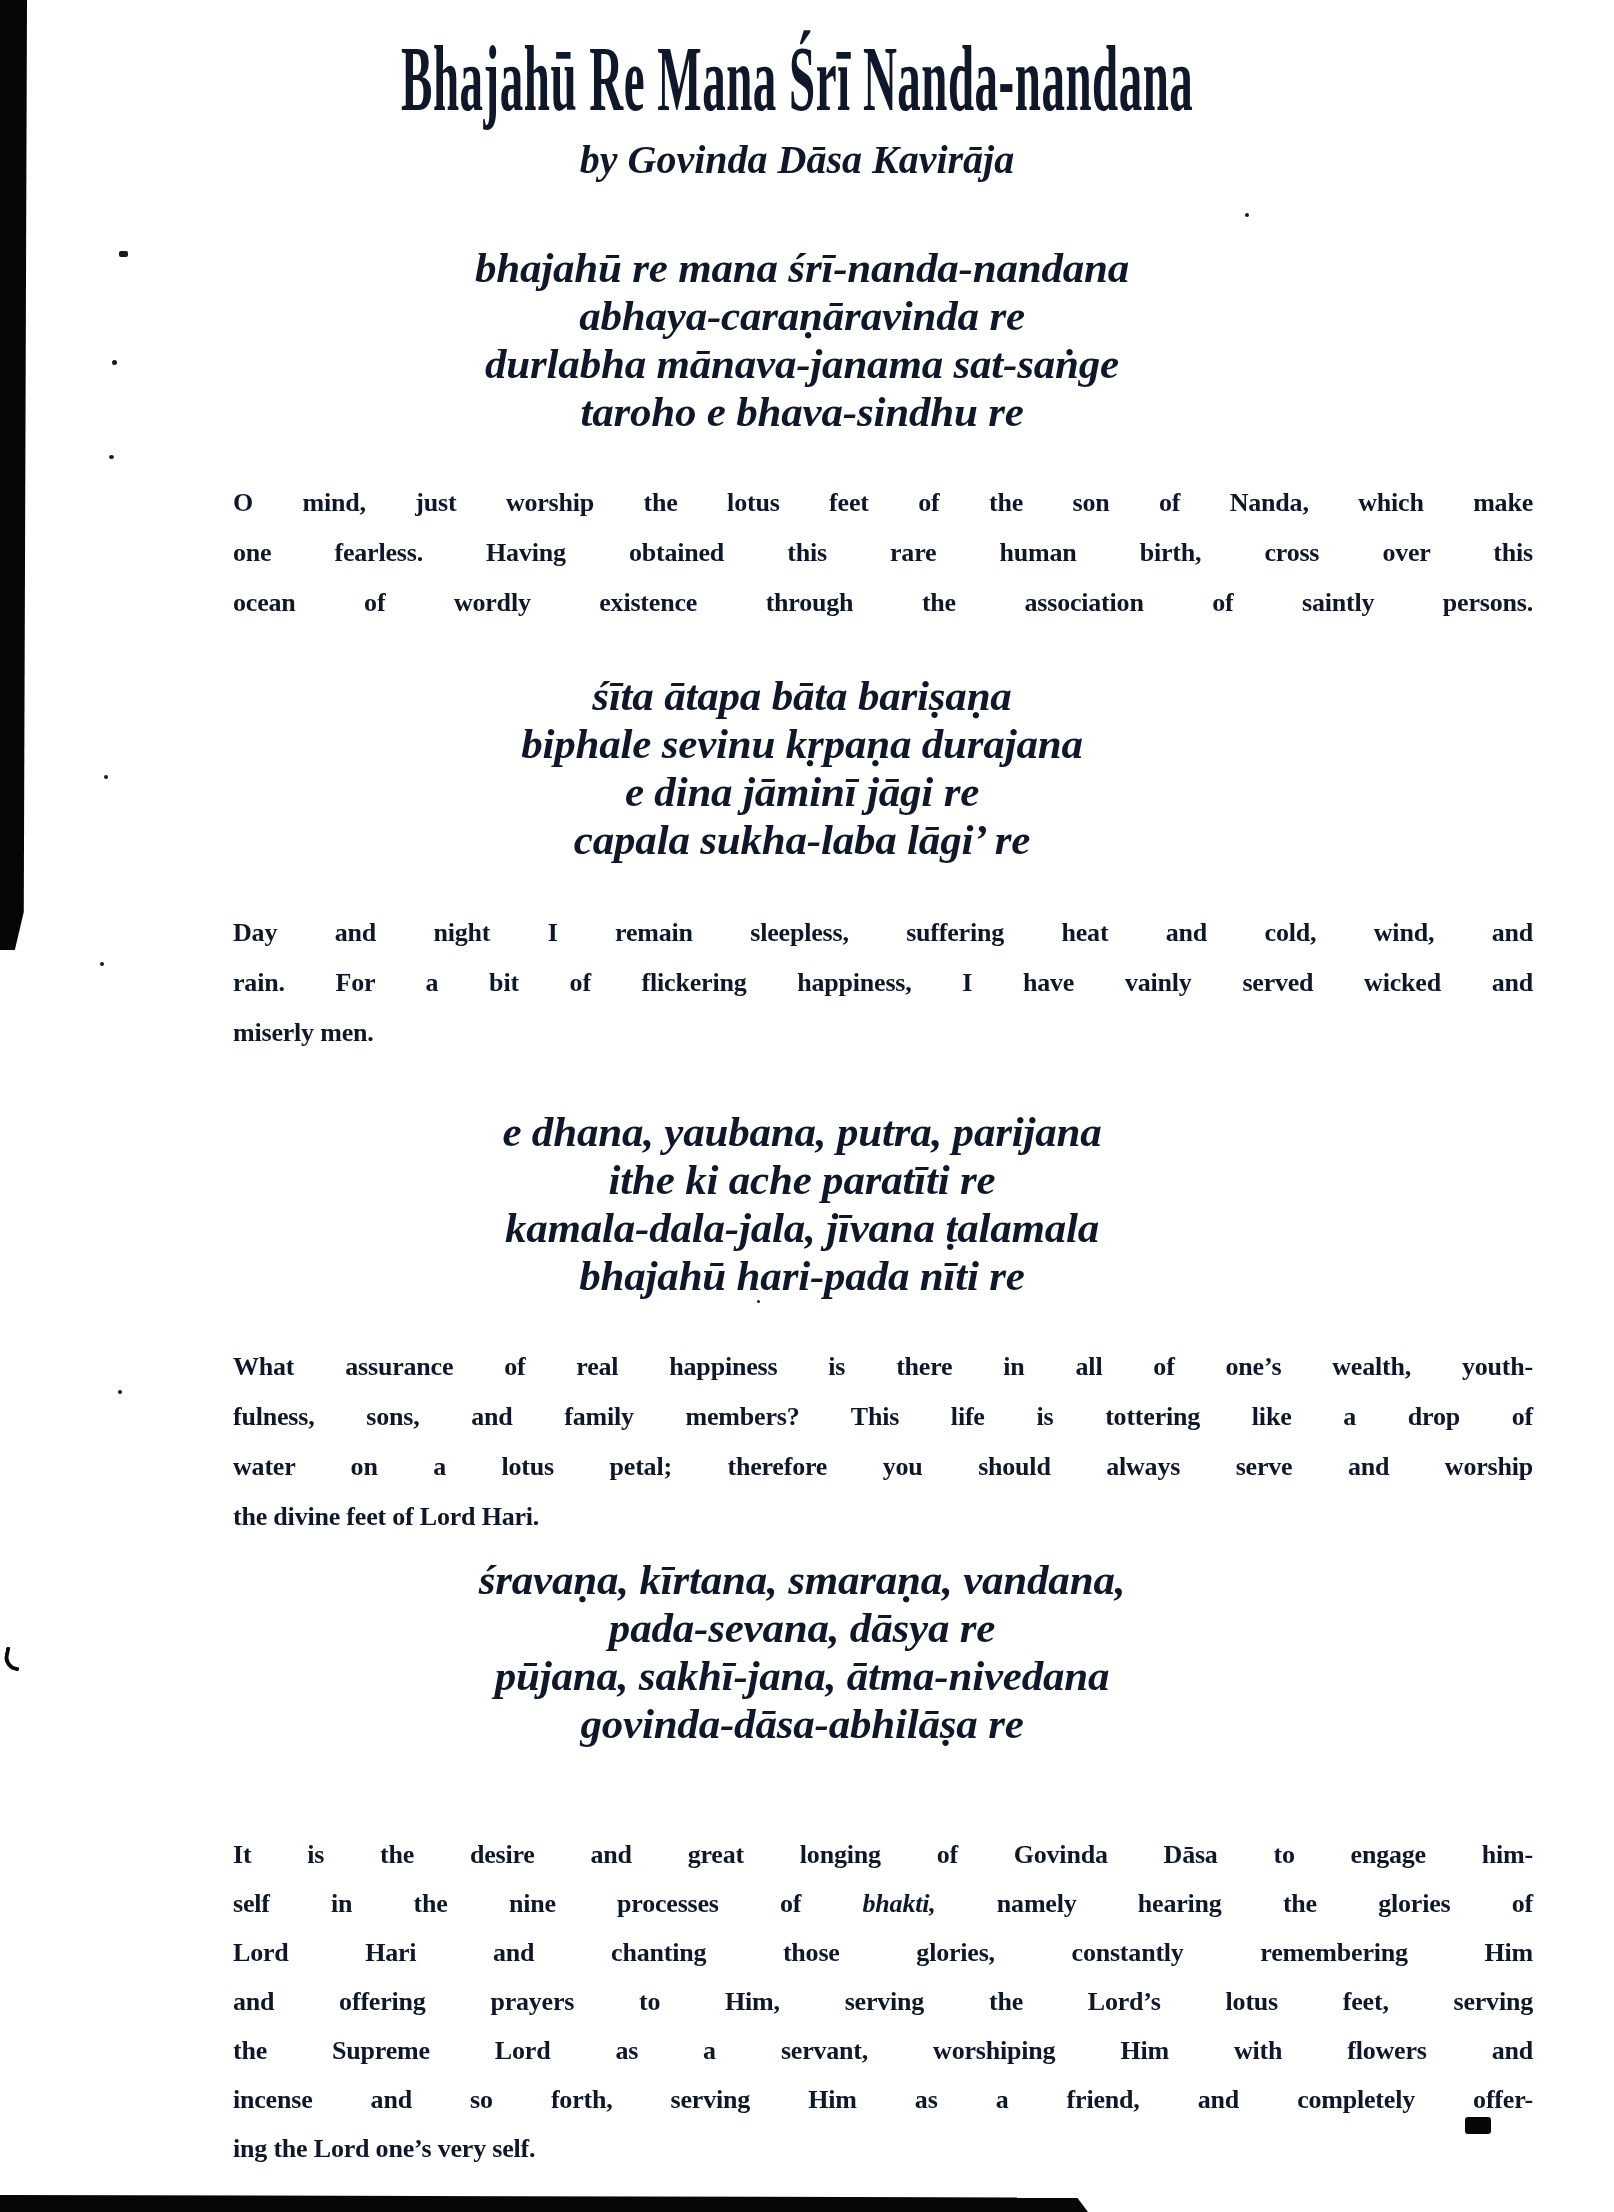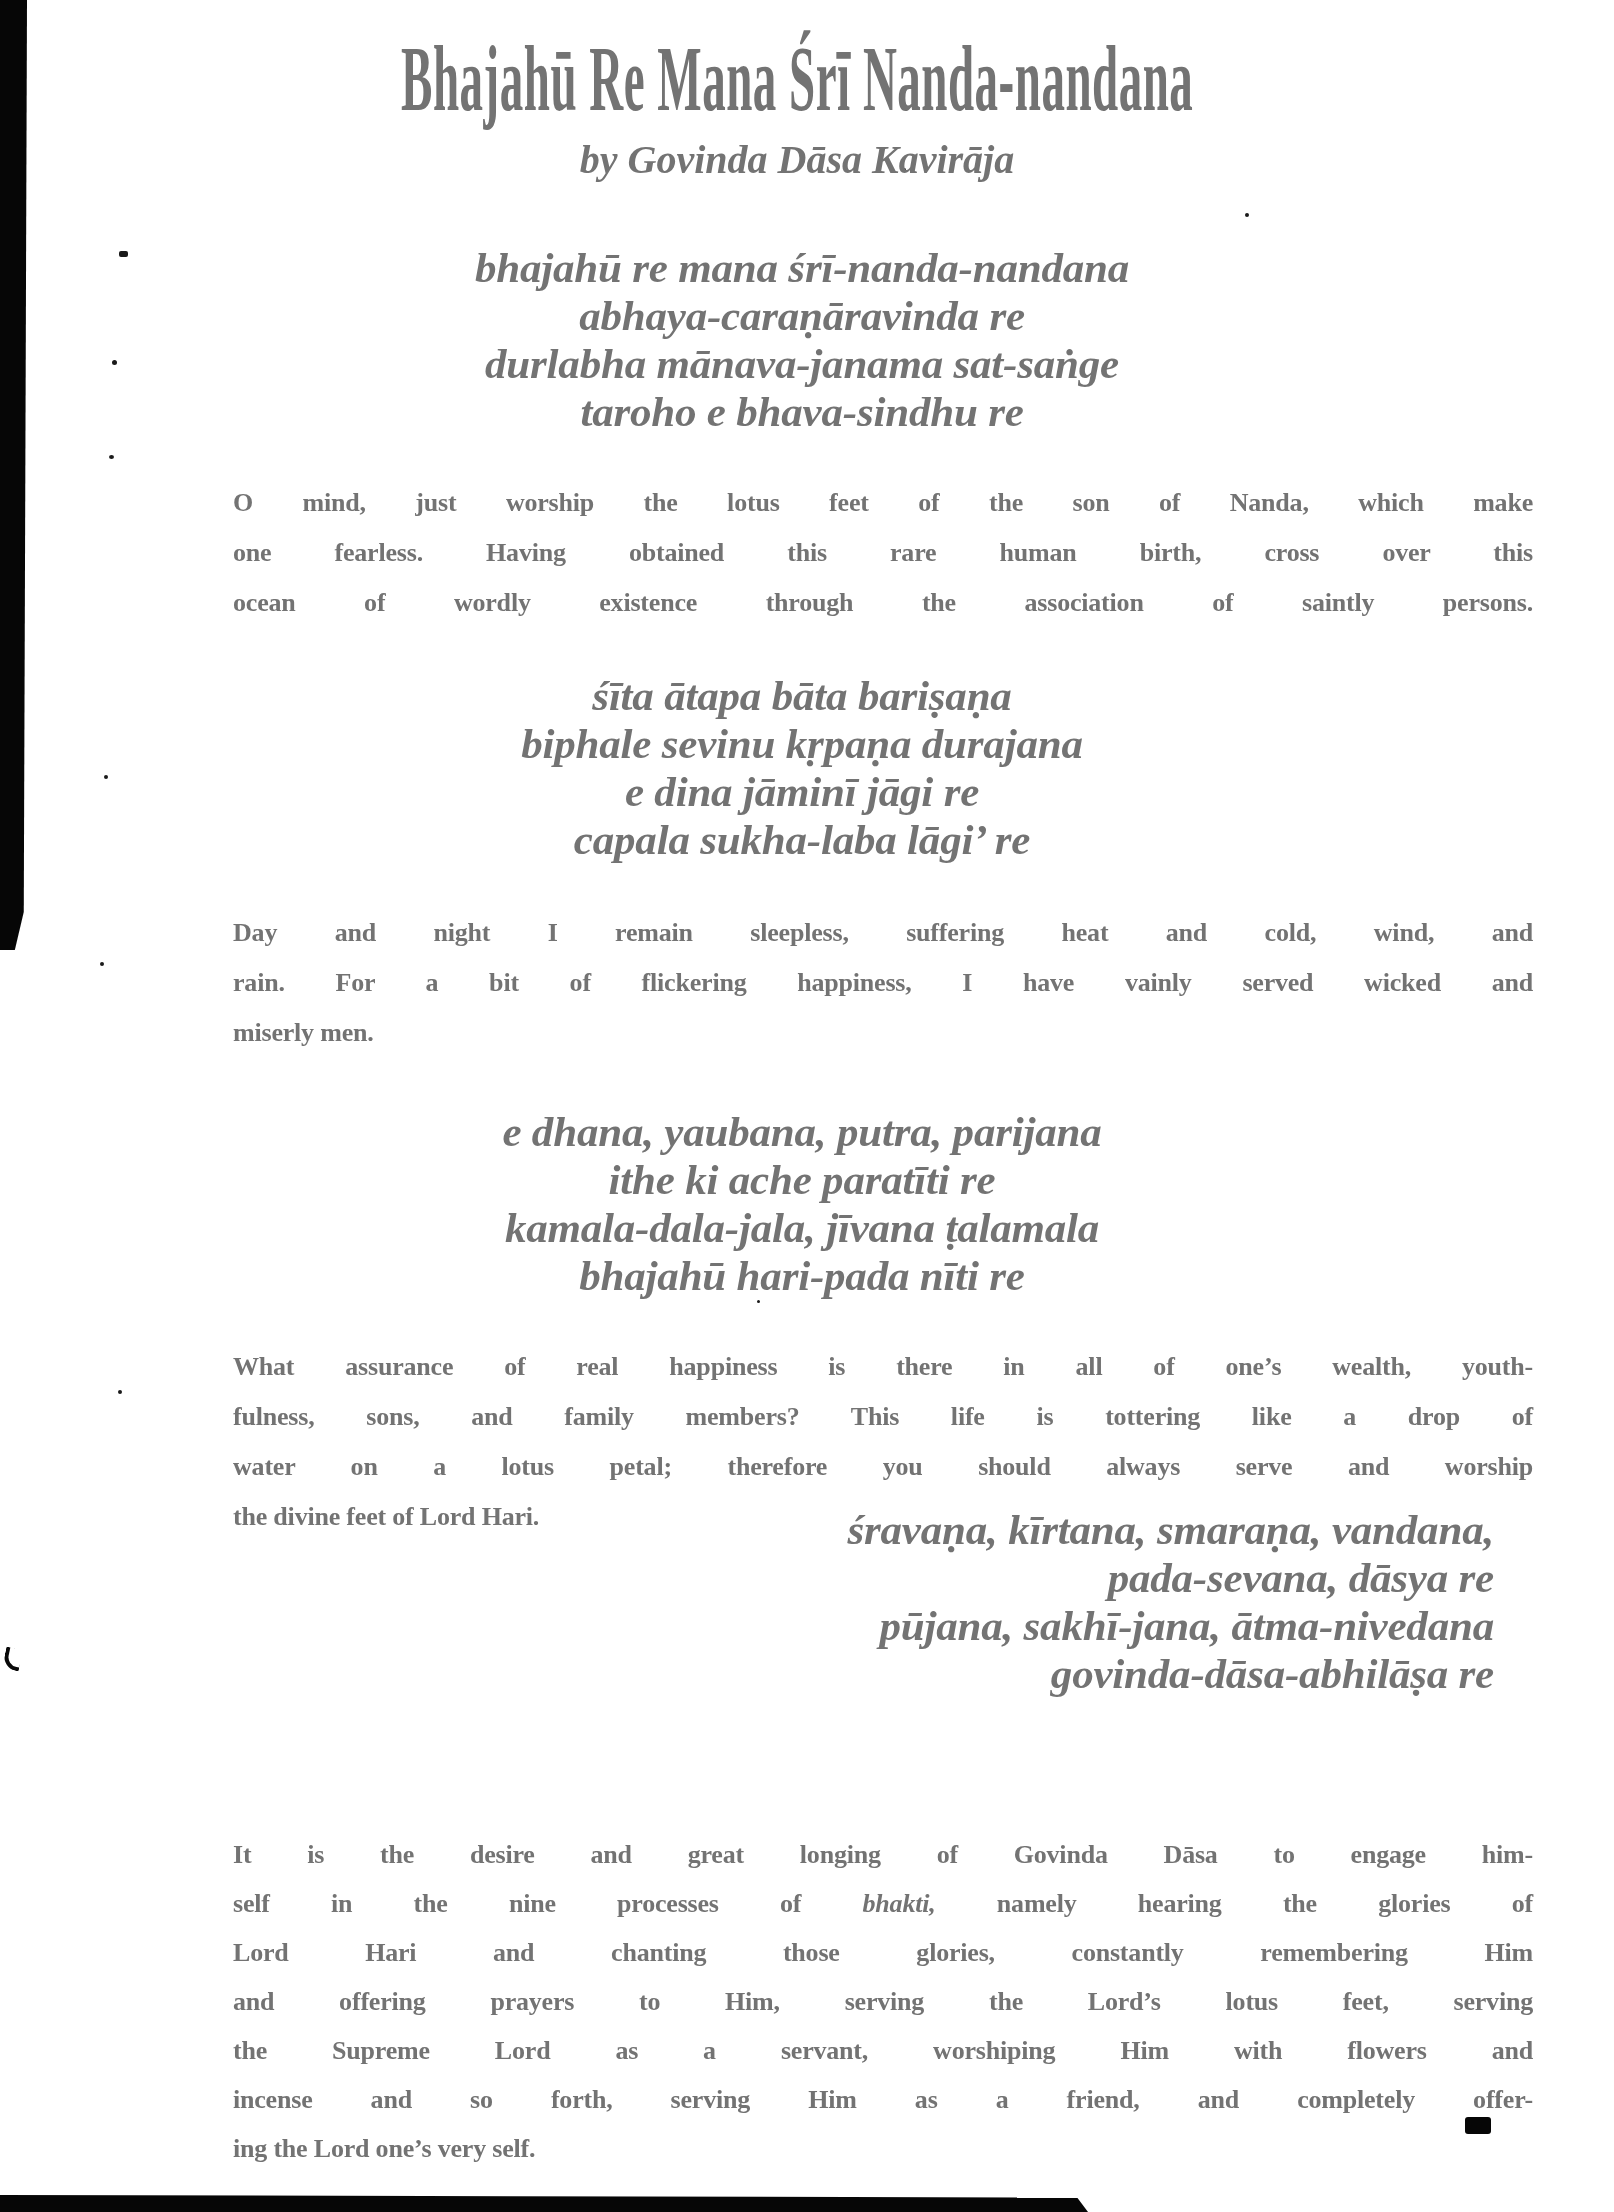--- a/index.html
+++ b/index.html
@@ -1,21 +1,21 @@
 <!DOCTYPE html>
 <html><head>
 <meta charset="utf-8">
 <style>
   html,body{margin:0;padding:0;background:#ffffff;}
   .page{
     position:relative;
     width:1614px;
     height:2212px;
     background:#ffffff;
-    color:#737373;
+    color:#0f172a;
     font-family:"Liberation Serif", serif;
     overflow:hidden;
   }
   
   .title{
     position:absolute; top:28px; left:0; width:1594px;
     text-align:center; font-size:94px; line-height:100px;
     font-weight:700; white-space:nowrap;
   }
   .title .squeeze{
@@ -27,21 +27,21 @@
   .byline{
     position:absolute; top:136px; left:0; width:1594px;
     text-align:center; font-size:40px; line-height:48px; font-weight:700;font-style:italic;
   }
   
   .verse{
     position:absolute; left:110px; width:1384px;
     text-align:center; font-style:italic; font-weight:700;
     font-size:43px; line-height:48px; letter-spacing:-0.2px;
   }
-  .v1{top:244px;} .v2{top:672px;} .v3{top:1108px;} .v4{top:1506px;text-align:right;}
+  .v1{top:244px;} .v2{top:672px;} .v3{top:1108px;} .v4{top:1556px;}
   
   .trans{
     position:absolute; left:233px; width:1300px;
     font-size:26px; line-height:50px; font-weight:700;
     letter-spacing:-0.2px;
   }
   .t1{top:478px;} .t2{top:908px;} .t3{top:1342px;} .t4{top:1830px; line-height:49px;}
   .trans .line{ text-align:justify; text-align-last:justify; }
   .trans .line.last{ text-align-last:left; }
   .it{ font-style:italic; }

